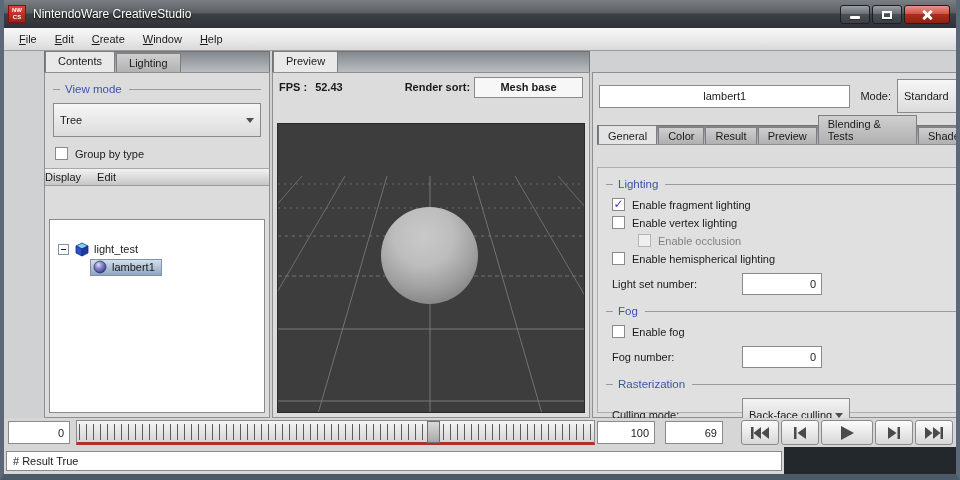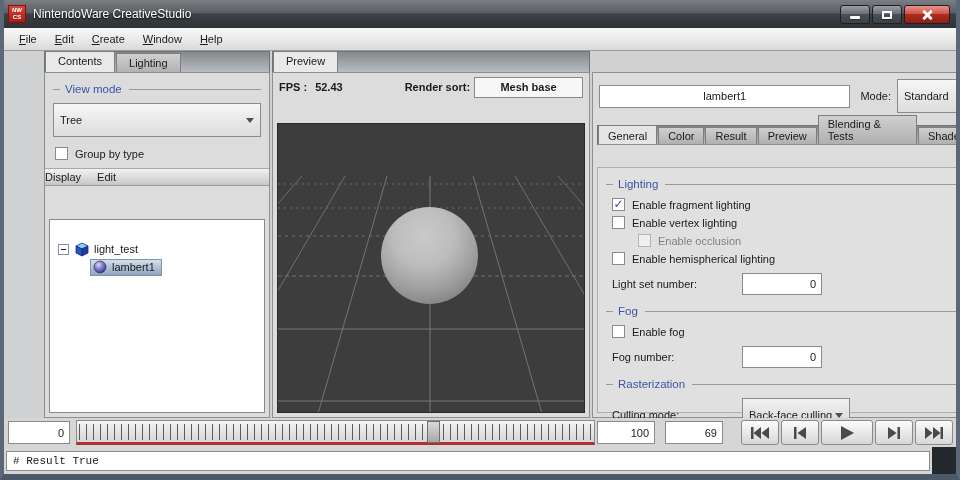--- a/index.html
+++ b/index.html
@@ -122,22 +122,22 @@
     background:linear-gradient(to bottom,#d9d9d9,#a8a8a8); border:1px solid #6f6f6f; }
   #tl-end { width:58px; margin-left:2px; }
   #tl-current { width:58px; margin-left:10px; }
   .playback { display:flex; margin-left:18px; }
   .pb-btn { width:38px; height:25px; margin-right:2px; border:1px solid #8a8a8a; border-radius:3px;
     background:linear-gradient(to bottom,#fcfcfc,#d7d7d7); display:flex; align-items:center; justify-content:center; }
   .pb-btn.play { width:52px; }
   .pb-btn svg { display:block; }
 
   
-  .statusbar { position:absolute; left:4px; top:447px; width:928px; height:27px; background:#d6d6d6;
-    display:flex; align-items:center;font-family:Liberation Mono, monospace; }
+  .statusbar { position:absolute; left:4px; top:447px; width:780px; height:27px; background:#d6d6d6;
+    display:flex; align-items:center; }
   .status-field { background:#fff; border:1px solid #8a8a8a; height:20px; flex:1; margin:0 2px;
     display:flex; align-items:center; padding-left:6px; }
 </style>
 </head>
 <body>
 
 <div class="window">
 
   <div class="titlebar">
     <div class="app-icon">

